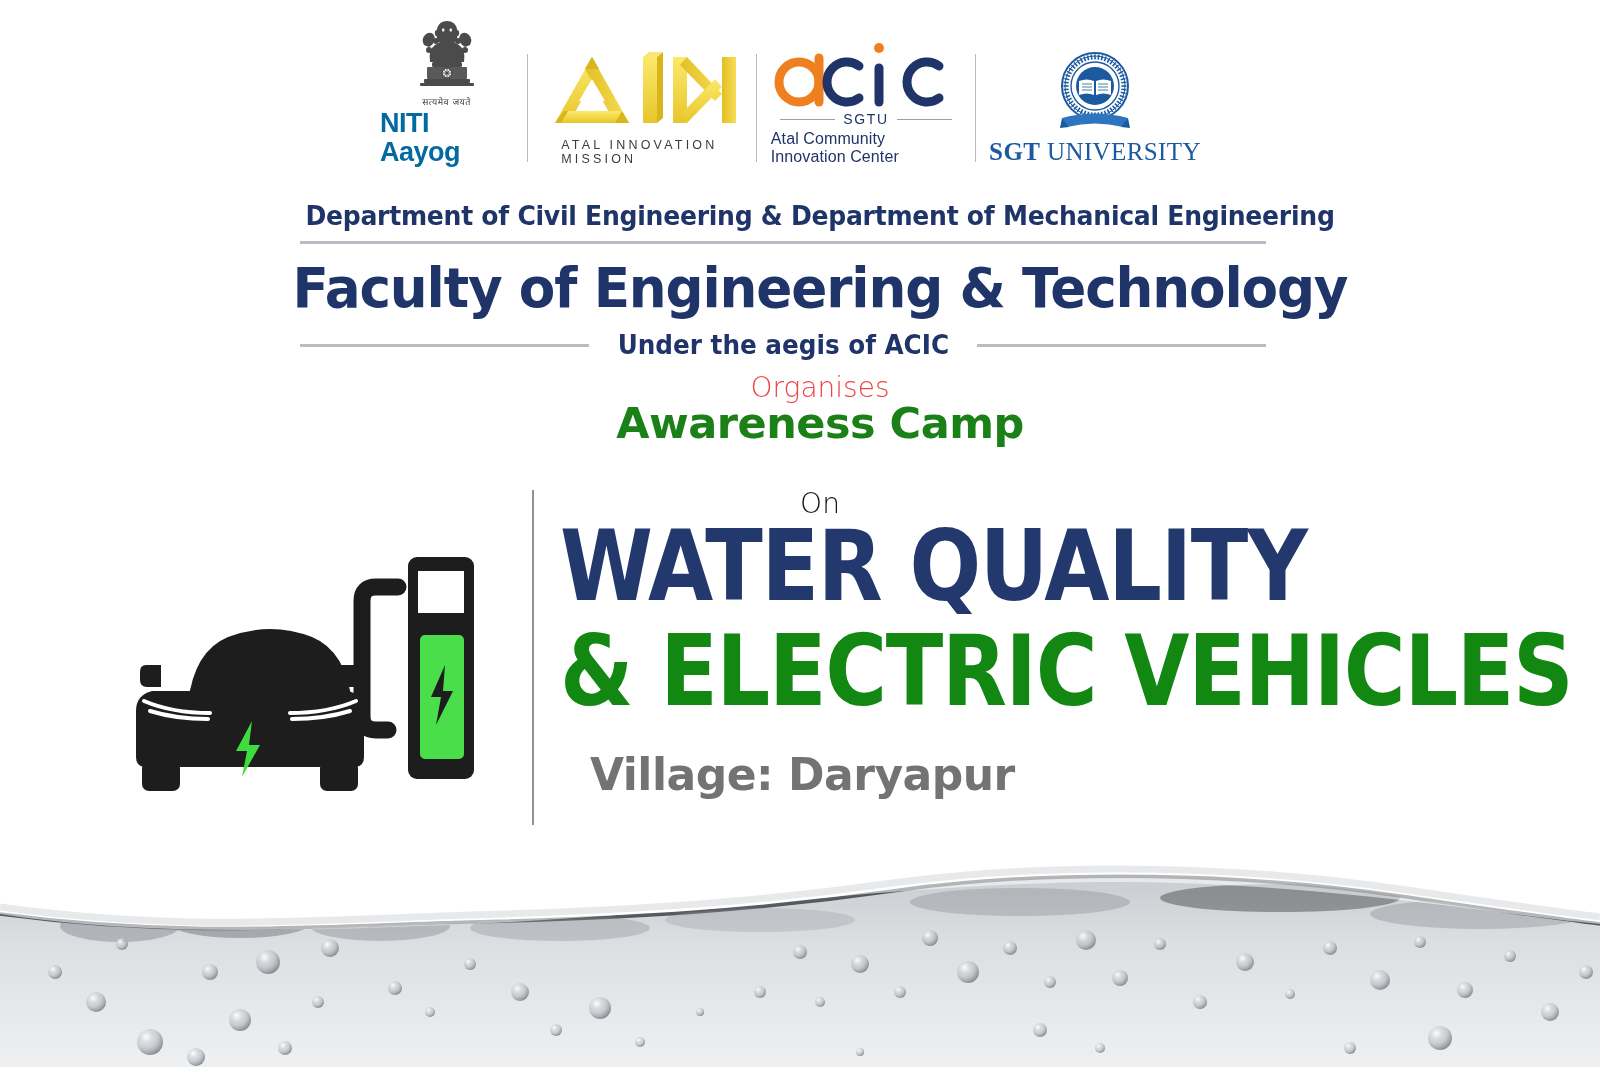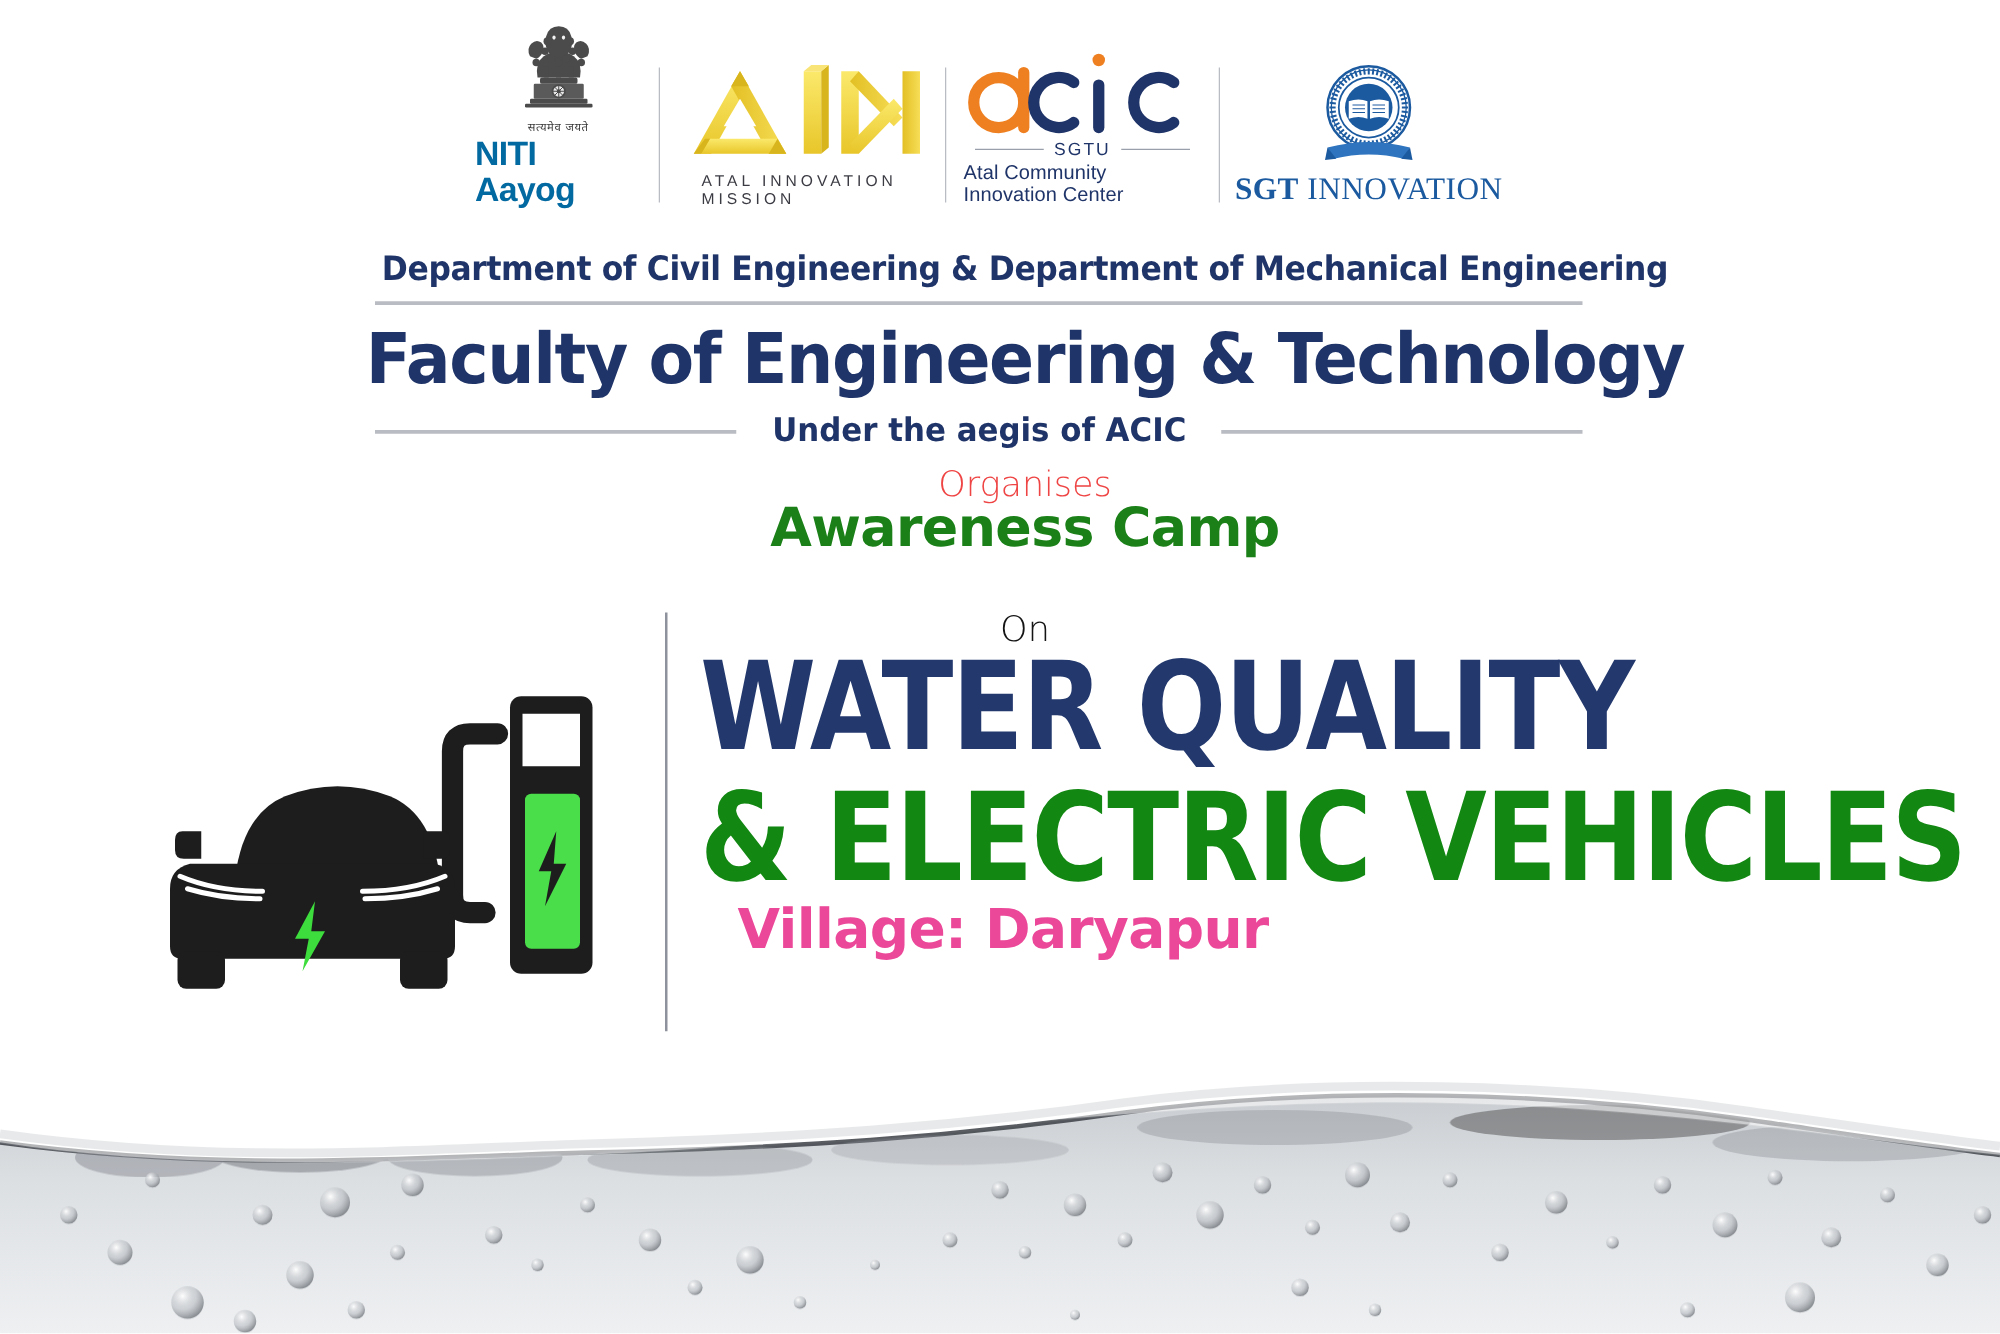--- a/index.html
+++ b/index.html
@@ -246,24 +246,24 @@
   .mt-line2 {
     font-size: 98px;
     color: #128712;
     transform: scaleX(0.86);
     transform-origin: left center;
     margin-top: 12px;
   }
   .village {
     position: absolute;
     left: 590px;
-    top: 718px;
+    top: 749px;
     font-size: 44px;
     font-weight: bold;
-    color: #ec4899;
+    color: #737373;
     font-family: "DejaVu Sans", sans-serif;
     letter-spacing: -0.5px;
   }
 
   
   .water {
     position: absolute;
     left: 0;
     bottom: 0;
     width: 1600px;
@@ -484,21 +484,21 @@
               </g>
             </g>
 
             <path d="M8 70 q33 -9 66 0 l-5 9 q-28 -7 -56 0 z" fill="#2f74be"></path>
             <path d="M8 70 l-2 10 l9 -1 z" fill="#1c5aa0"></path>
             <path d="M74 70 l2 10 l-9 -1 z" fill="#1c5aa0"></path>
           </g>
         </svg>
       </div>
       <div class="sgt-word">
-        <b>SGT</b><span>&nbsp;</span><span>INNOVATION</span>
+        <b>SGT</b><span>&nbsp;</span><span>UNIVERSITY</span>
       </div>
     </div>
 
   </div>
 
   <div class="dept-line">Department of Civil Engineering &amp; Department of Mechanical Engineering</div>
   <div class="rule-wide rule-1"></div>
   <div class="faculty-line">Faculty of Engineering &amp; Technology</div>
 
   <div class="aegis-row">

